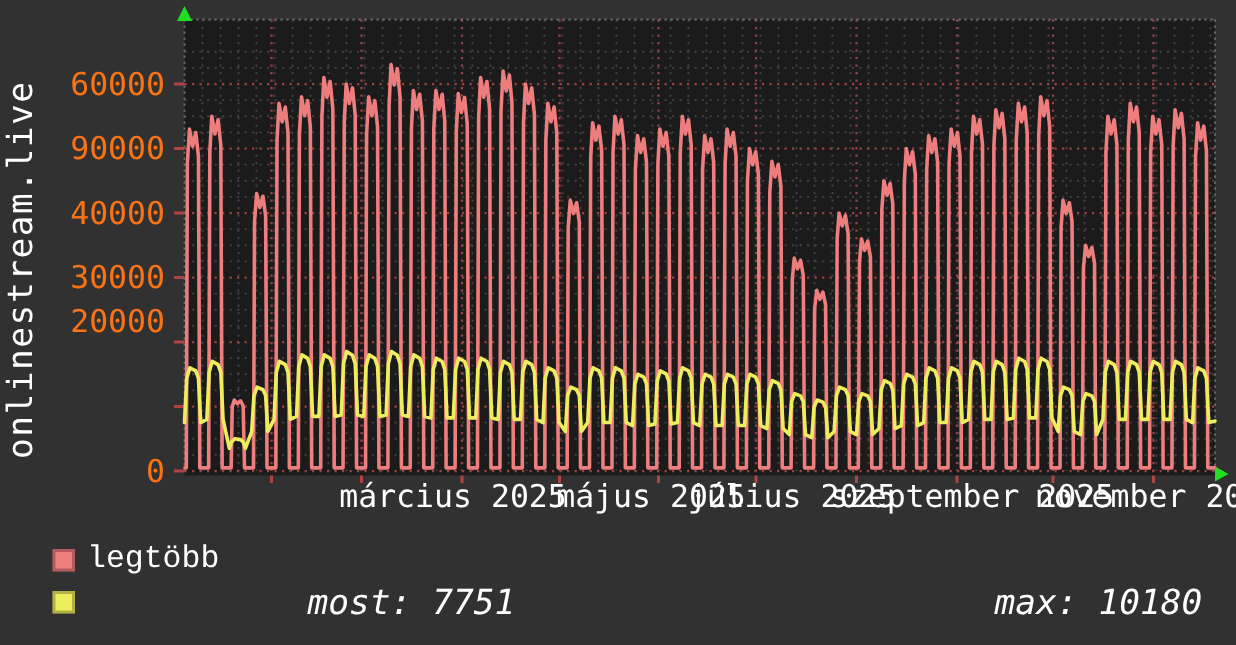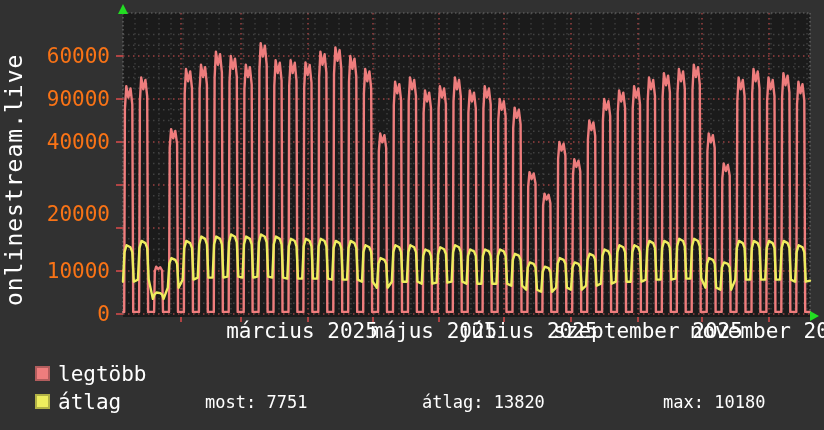--- a/index.html
+++ b/index.html
@@ -8,24 +8,24 @@
          font-family:"DejaVu Sans Mono","Liberation Mono",monospace;}
   #plot-svg{position:absolute;left:0;top:0;}
   .ylabel-vert{position:absolute;left:1px;top:40px;height:280px;width:26px;
                writing-mode:vertical-rl;transform:rotate(180deg);
                display:flex;align-items:center;justify-content:center;
                font-size:23px;letter-spacing:1px;color:#fff;white-space:nowrap;}
   .ytick{position:absolute;left:0;width:110px;text-align:right;
          font-size:21px;line-height:26px;color:#f97316;}
   .xtick{position:absolute;top:318px;transform:translateX(-50%);
          font-size:21px;line-height:26px;color:#fff;white-space:nowrap;}
-  .legend-row{position:absolute;height:26px;font-size:21px;line-height:26px;}
+  .legend-row{position:absolute;height:26px;font-size:21px;line-height:26px;font-family:Liberation Mono, monospace;}
   .swatch{position:absolute;width:15px;height:15px;border:2px solid rgba(0,0,0,0.25);
           box-sizing:border-box;}
-  .stat{position:absolute;font-size:17px;line-height:26px;white-space:pre;}
+  .stat{position:absolute;font-size:23px;line-height:26px;white-space:pre;font-style:italic;}
 </style>
 </head>
 <body>
 
 <div id="stage">
 
   <svg id="plot-svg" width="824" height="430">
       <rect x="123" y="13" width="687" height="304" fill="#1b1b1b"></rect>
       <line x1="135" y1="13" x2="135" y2="314" stroke="#414141" stroke-width="1.3" stroke-dasharray="1.5 3.5"></line>
       <line x1="147" y1="13" x2="147" y2="314" stroke="#414141" stroke-width="1.3" stroke-dasharray="1.5 3.5"></line>
@@ -145,33 +145,31 @@
       <polyline points="123.0,281.7 124.5,252.1 126.6,245.2 130.5,247.3 132.3,252.1 133.8,281.7 137.9,279.6 139.4,248.2 141.5,240.9 145.4,243.1 147.2,248.2 148.7,279.6 152.9,298.9 154.4,294.6 156.5,292.5 160.3,293.1 162.1,294.6 163.6,298.9 167.8,287.7 169.3,263.7 171.4,258.1 175.3,259.8 177.1,263.7 178.6,287.7 182.7,279.6 184.2,248.2 186.3,240.9 190.2,243.1 192.0,248.2 193.5,279.6 197.7,277.6 199.2,244.3 201.3,236.6 205.1,238.9 206.9,244.3 208.4,277.6 212.6,277.6 214.1,244.3 216.2,236.6 220.1,238.9 221.9,244.3 223.4,277.6 227.5,276.6 229.0,242.4 231.1,234.4 235.0,236.8 236.8,242.4 238.3,276.6 242.5,277.6 244.0,244.3 246.1,236.6 249.9,238.9 251.7,244.3 253.2,277.6 257.4,276.6 258.9,242.4 261.0,234.4 264.9,236.8 266.7,242.4 268.2,276.6 272.3,277.6 273.8,244.3 275.9,236.6 279.8,238.9 281.6,244.3 283.1,277.6 287.3,278.6 288.8,246.3 290.9,238.8 294.8,241.0 296.5,246.3 298.0,278.6 302.2,278.6 303.7,246.3 305.8,238.8 309.7,241.0 311.5,246.3 313.0,278.6 317.2,278.6 318.6,246.3 320.7,238.8 324.6,241.0 326.4,246.3 327.9,278.6 332.1,279.6 333.6,248.2 335.7,240.9 339.6,243.1 341.3,248.2 342.8,279.6 347.0,279.6 348.5,248.2 350.6,240.9 354.5,243.1 356.3,248.2 357.8,279.6 362.0,281.7 363.4,252.1 365.5,245.2 369.4,247.3 371.2,252.1 372.7,281.7 376.9,287.7 378.4,263.7 380.5,258.1 384.4,259.8 386.2,263.7 387.6,287.7 391.8,281.7 393.3,252.1 395.4,245.2 399.3,247.3 401.1,252.1 402.6,281.7 406.8,281.7 408.3,252.1 410.3,245.2 414.2,247.3 416.0,252.1 417.5,281.7 421.7,283.7 423.2,255.9 425.3,249.5 429.2,251.4 431.0,255.9 432.4,283.7 436.6,282.7 438.1,254.0 440.2,247.3 444.1,249.3 445.9,254.0 447.4,282.7 451.6,281.7 453.1,252.1 455.1,245.2 459.0,247.3 460.8,252.1 462.3,281.7 466.5,283.7 468.0,255.9 470.1,249.5 474.0,251.4 475.8,255.9 477.3,283.7 481.4,283.7 482.9,255.9 485.0,249.5 488.9,251.4 490.7,255.9 492.2,283.7 496.4,283.7 497.9,255.9 500.0,249.5 503.8,251.4 505.6,255.9 507.1,283.7 511.3,285.7 512.8,259.8 514.9,253.8 518.8,255.6 520.6,259.8 522.1,285.7 526.2,289.7 527.7,267.6 529.8,262.4 533.7,263.9 535.5,267.6 537.0,289.7 541.2,291.8 542.7,271.4 544.8,266.7 548.6,268.1 550.4,271.4 551.9,291.8 556.1,287.7 557.6,263.7 559.7,258.1 563.6,259.8 565.4,263.7 566.9,287.7 571.0,289.7 572.5,267.6 574.6,262.4 578.5,263.9 580.3,267.6 581.8,289.7 586.0,285.7 587.5,259.8 589.6,253.8 593.4,255.6 595.2,259.8 596.7,285.7 600.9,283.7 602.4,255.9 604.5,249.5 608.4,251.4 610.2,255.9 611.7,283.7 615.8,281.7 617.3,252.1 619.4,245.2 623.3,247.3 625.1,252.1 626.6,281.7 630.8,281.7 632.3,252.1 634.4,245.2 638.3,247.3 640.0,252.1 641.5,281.7 645.7,279.6 647.2,248.2 649.3,240.9 653.2,243.1 655.0,248.2 656.5,279.6 660.7,279.6 662.1,248.2 664.2,240.9 668.1,243.1 669.9,248.2 671.4,279.6 675.6,278.6 677.1,246.3 679.2,238.8 683.1,241.0 684.8,246.3 686.3,278.6 690.5,278.6 692.0,246.3 694.1,238.8 698.0,241.0 699.8,246.3 701.3,278.6 705.5,287.7 707.0,263.7 709.0,258.1 712.9,259.8 714.7,263.7 716.2,287.7 720.4,289.7 721.9,267.6 724.0,262.4 727.9,263.9 729.7,267.6 731.1,289.7 735.3,279.6 736.8,248.2 738.9,240.9 742.8,243.1 744.6,248.2 746.1,279.6 750.3,279.6 751.8,248.2 753.8,240.9 757.7,243.1 759.5,248.2 761.0,279.6 765.2,279.6 766.7,248.2 768.8,240.9 772.7,243.1 774.5,248.2 775.9,279.6 780.1,279.6 781.6,248.2 783.7,240.9 787.6,243.1 789.4,248.2 790.9,279.6 795.1,281.7 796.6,252.1 798.6,245.2 802.5,247.3 804.3,252.1 805.8,281.7 810.0,280.7" fill="none" stroke="#eded5e" stroke-width="2.4" stroke-linejoin="round" stroke-linecap="round"></polyline>
       <polygon points="118,14 128,14 123,4" fill="#22dd22"></polygon>
       <polygon points="810,311 810,321 819,316" fill="#22dd22"></polygon>
     </svg>
 
   <div class="ylabel-vert">onlinestream.live</div>
 
   <div class="ytick" style="top:43px">60000</div>
   <div class="ytick" style="top:86px">90000</div>
   <div class="ytick" style="top:129px">40000</div>
+  <div class="ytick" style="top:172px">30000</div>
   <div class="ytick" style="top:201px">20000</div>
-  <div class="ytick" style="top:258px">10000</div>
   <div class="ytick" style="top:301px">0</div>
 
   <div class="xtick" style="left:302px">március 2025</div>
   <div class="xtick" style="left:434px">május 2025</div>
   <div class="xtick" style="left:528px">július 2025</div>
   <div class="xtick" style="left:648px">szeptember 2025</div>
   <div class="xtick" style="left:772px">november 2025</div>
 
   <div class="swatch" style="left: 35px; top: 366px; background: rgb(238, 125, 125);"></div>
   <div class="legend-row" style="left:58px;top:361px">legtöbb</div>
 
   <div class="swatch" style="left: 35px; top: 394px; background: rgb(237, 237, 94);"></div>
-  <div class="legend-row" style="left:58px;top:389px">átlag</div>
 
   <div class="stat" style="left:205px;top:389px"><span>most:</span> <span>7751</span></div>
-  <div class="stat" style="left:422px;top:389px"><span>átlag:</span> <span>13820</span></div>
   <div class="stat" style="left:663px;top:389px"><span>max:</span> <span>10180</span></div>
 
 </div>
 
 </body></html>

